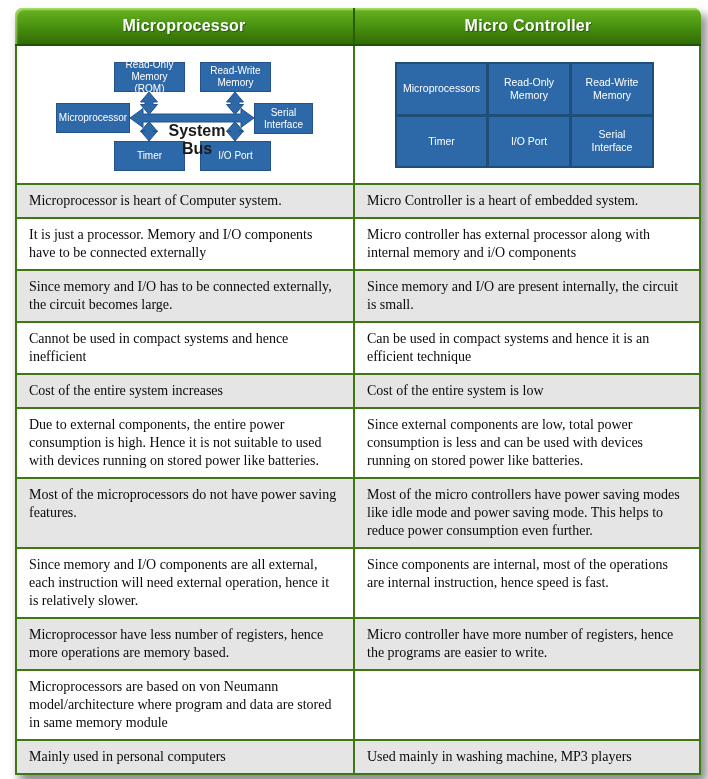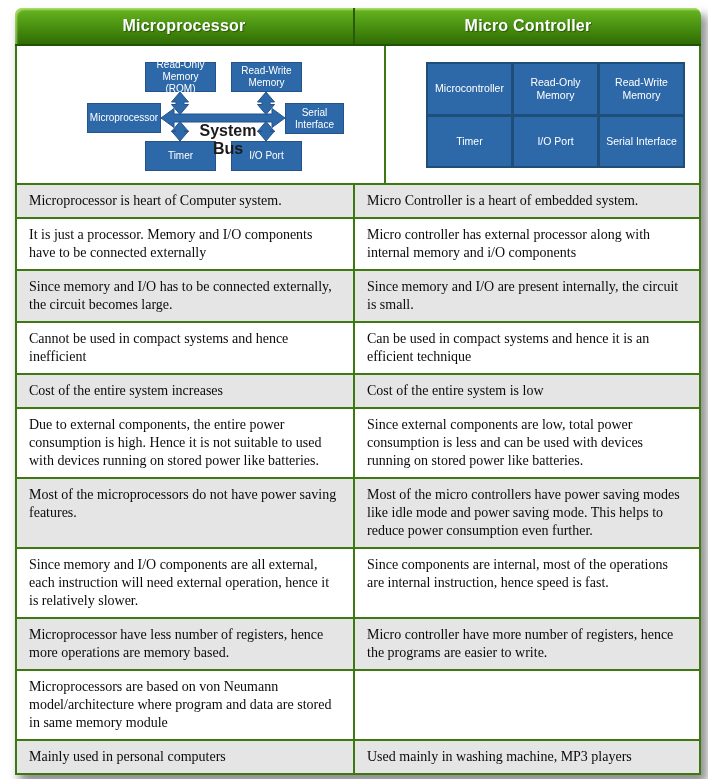--- a/index.html
+++ b/index.html
@@ -25,21 +25,21 @@
   .frame { border: 2px solid #3e7813; border-top: none; background: #ffffff; }
   .row { display: flex; border-bottom: 2px solid #3e7813; }
   .row:last-child { border-bottom: none; align-items: center; }
   .cell { padding: 7px 12px; font-size: 14px; line-height: 18px; color: #0a0a0a; }
   .cell.left { flex: 0 0 338px; width: 338px; border-right: 2px solid #3e7813; }
   .cell.right { flex: 1; }
   .row.green { background: #e5e5e5; }
   .row.white { background: #ffffff; }
 
   
-  .diagram-row { height: 139px; background: #ffffff; padding-left: 31px; }
+  .diagram-row { height: 139px; background: #ffffff; }
   .diagram-row .cell { padding: 0; position: relative; }
 
   .bluebox { position: absolute; background: #2d68a8; border: 1px solid #24538b;
     color: #ffffff; font-family: "Liberation Sans", sans-serif; font-size: 10px;
     line-height: 12px; display: flex; align-items: center; justify-content: center;
     text-align: center; padding: 1px 2px; }
 
   .arrow-svg { position: absolute; left: 0; top: 0; }
 
   .buslabel { position: absolute; left: 148px; top: 76px; width: 64px;
@@ -84,21 +84,21 @@
         <div class="bluebox" style="left:183px; top:16px; width:71px; height:30px;">Read-Write Memory</div>
         <div class="bluebox" style="left:39px; top:57px; width:74px; height:30px;">Microprocessor</div>
         <div class="bluebox" style="left:237px; top:57px; width:59px; height:31px;">Serial Interface</div>
         <div class="bluebox" style="left:97px; top:95px; width:71px; height:30px;">Timer</div>
         <div class="bluebox" style="left:183px; top:95px; width:71px; height:30px;">I/O Port</div>
         <div class="buslabel">System Bus</div>
       </div>
 
       <div class="cell right">
         <div class="mc-grid">
-          <div class="mc-cell">Microcontroller</div>
+          <div class="mc-cell">Microprocessors</div>
           <div class="mc-cell">Read-Only Memory</div>
           <div class="mc-cell">Read-Write Memory</div>
           <div class="mc-cell">Timer</div>
           <div class="mc-cell">I/O Port</div>
           <div class="mc-cell">Serial Interface</div>
         </div>
       </div>
     </div>
 
     <div class="row green">

